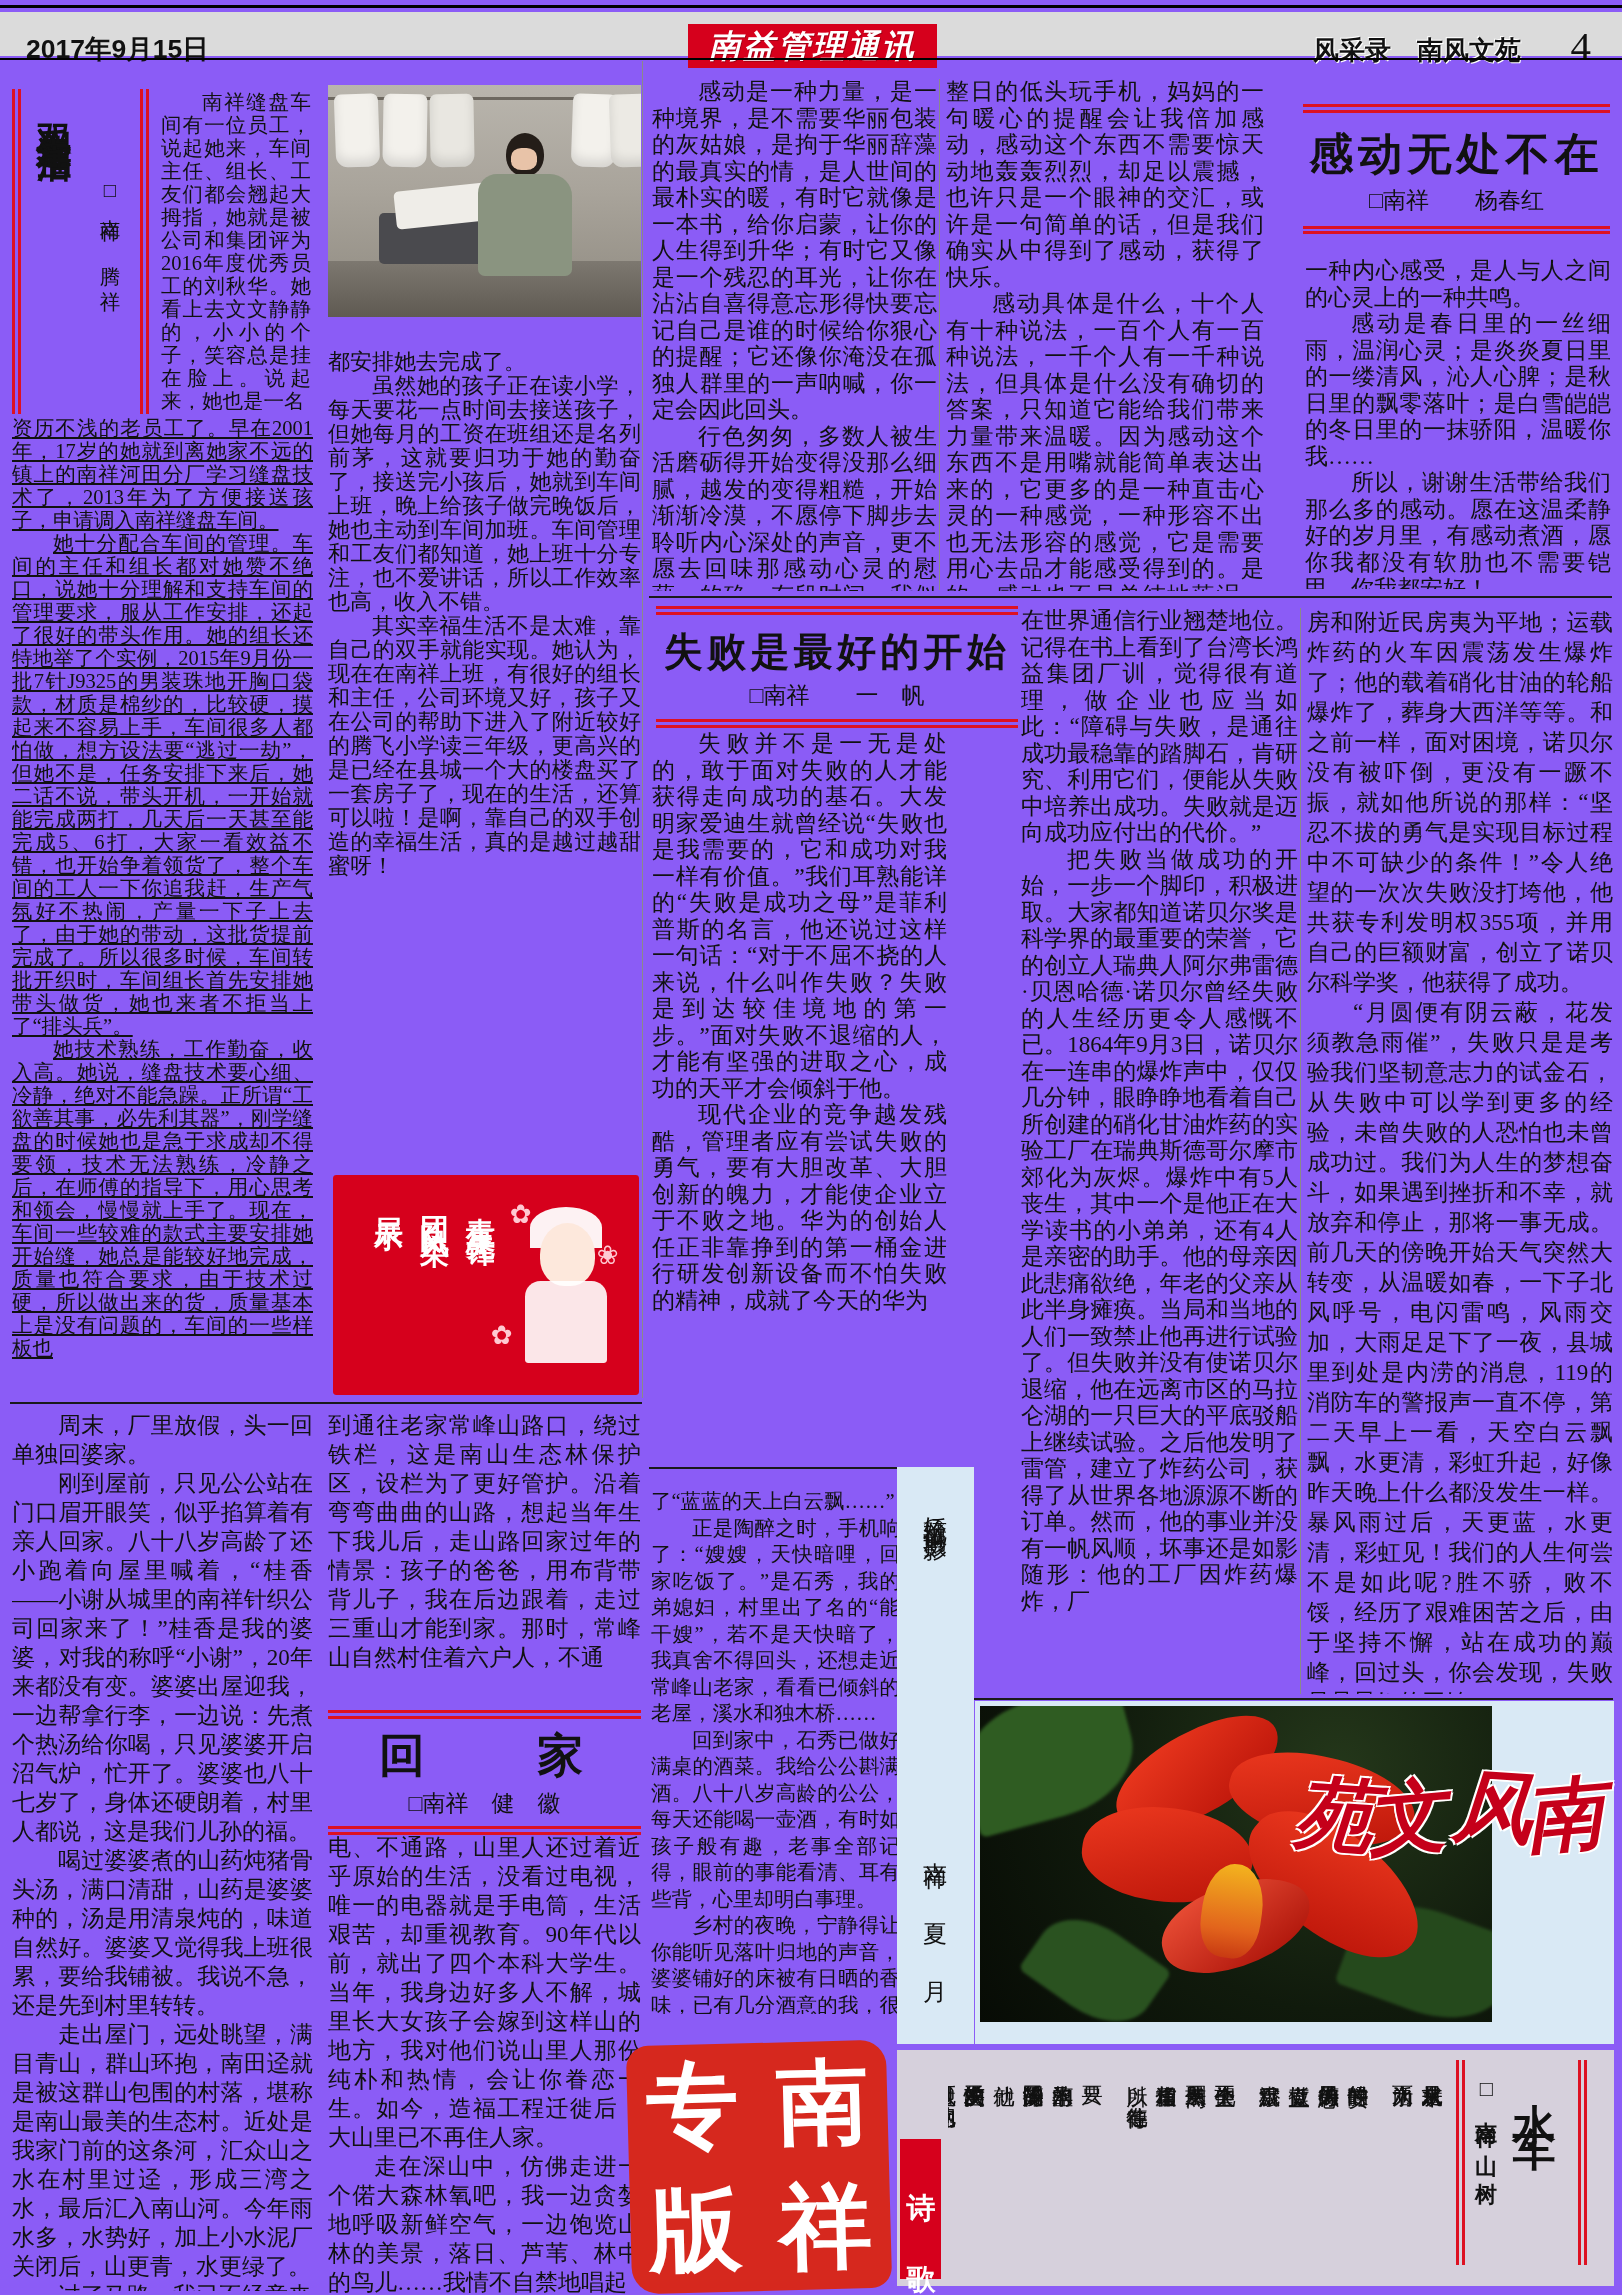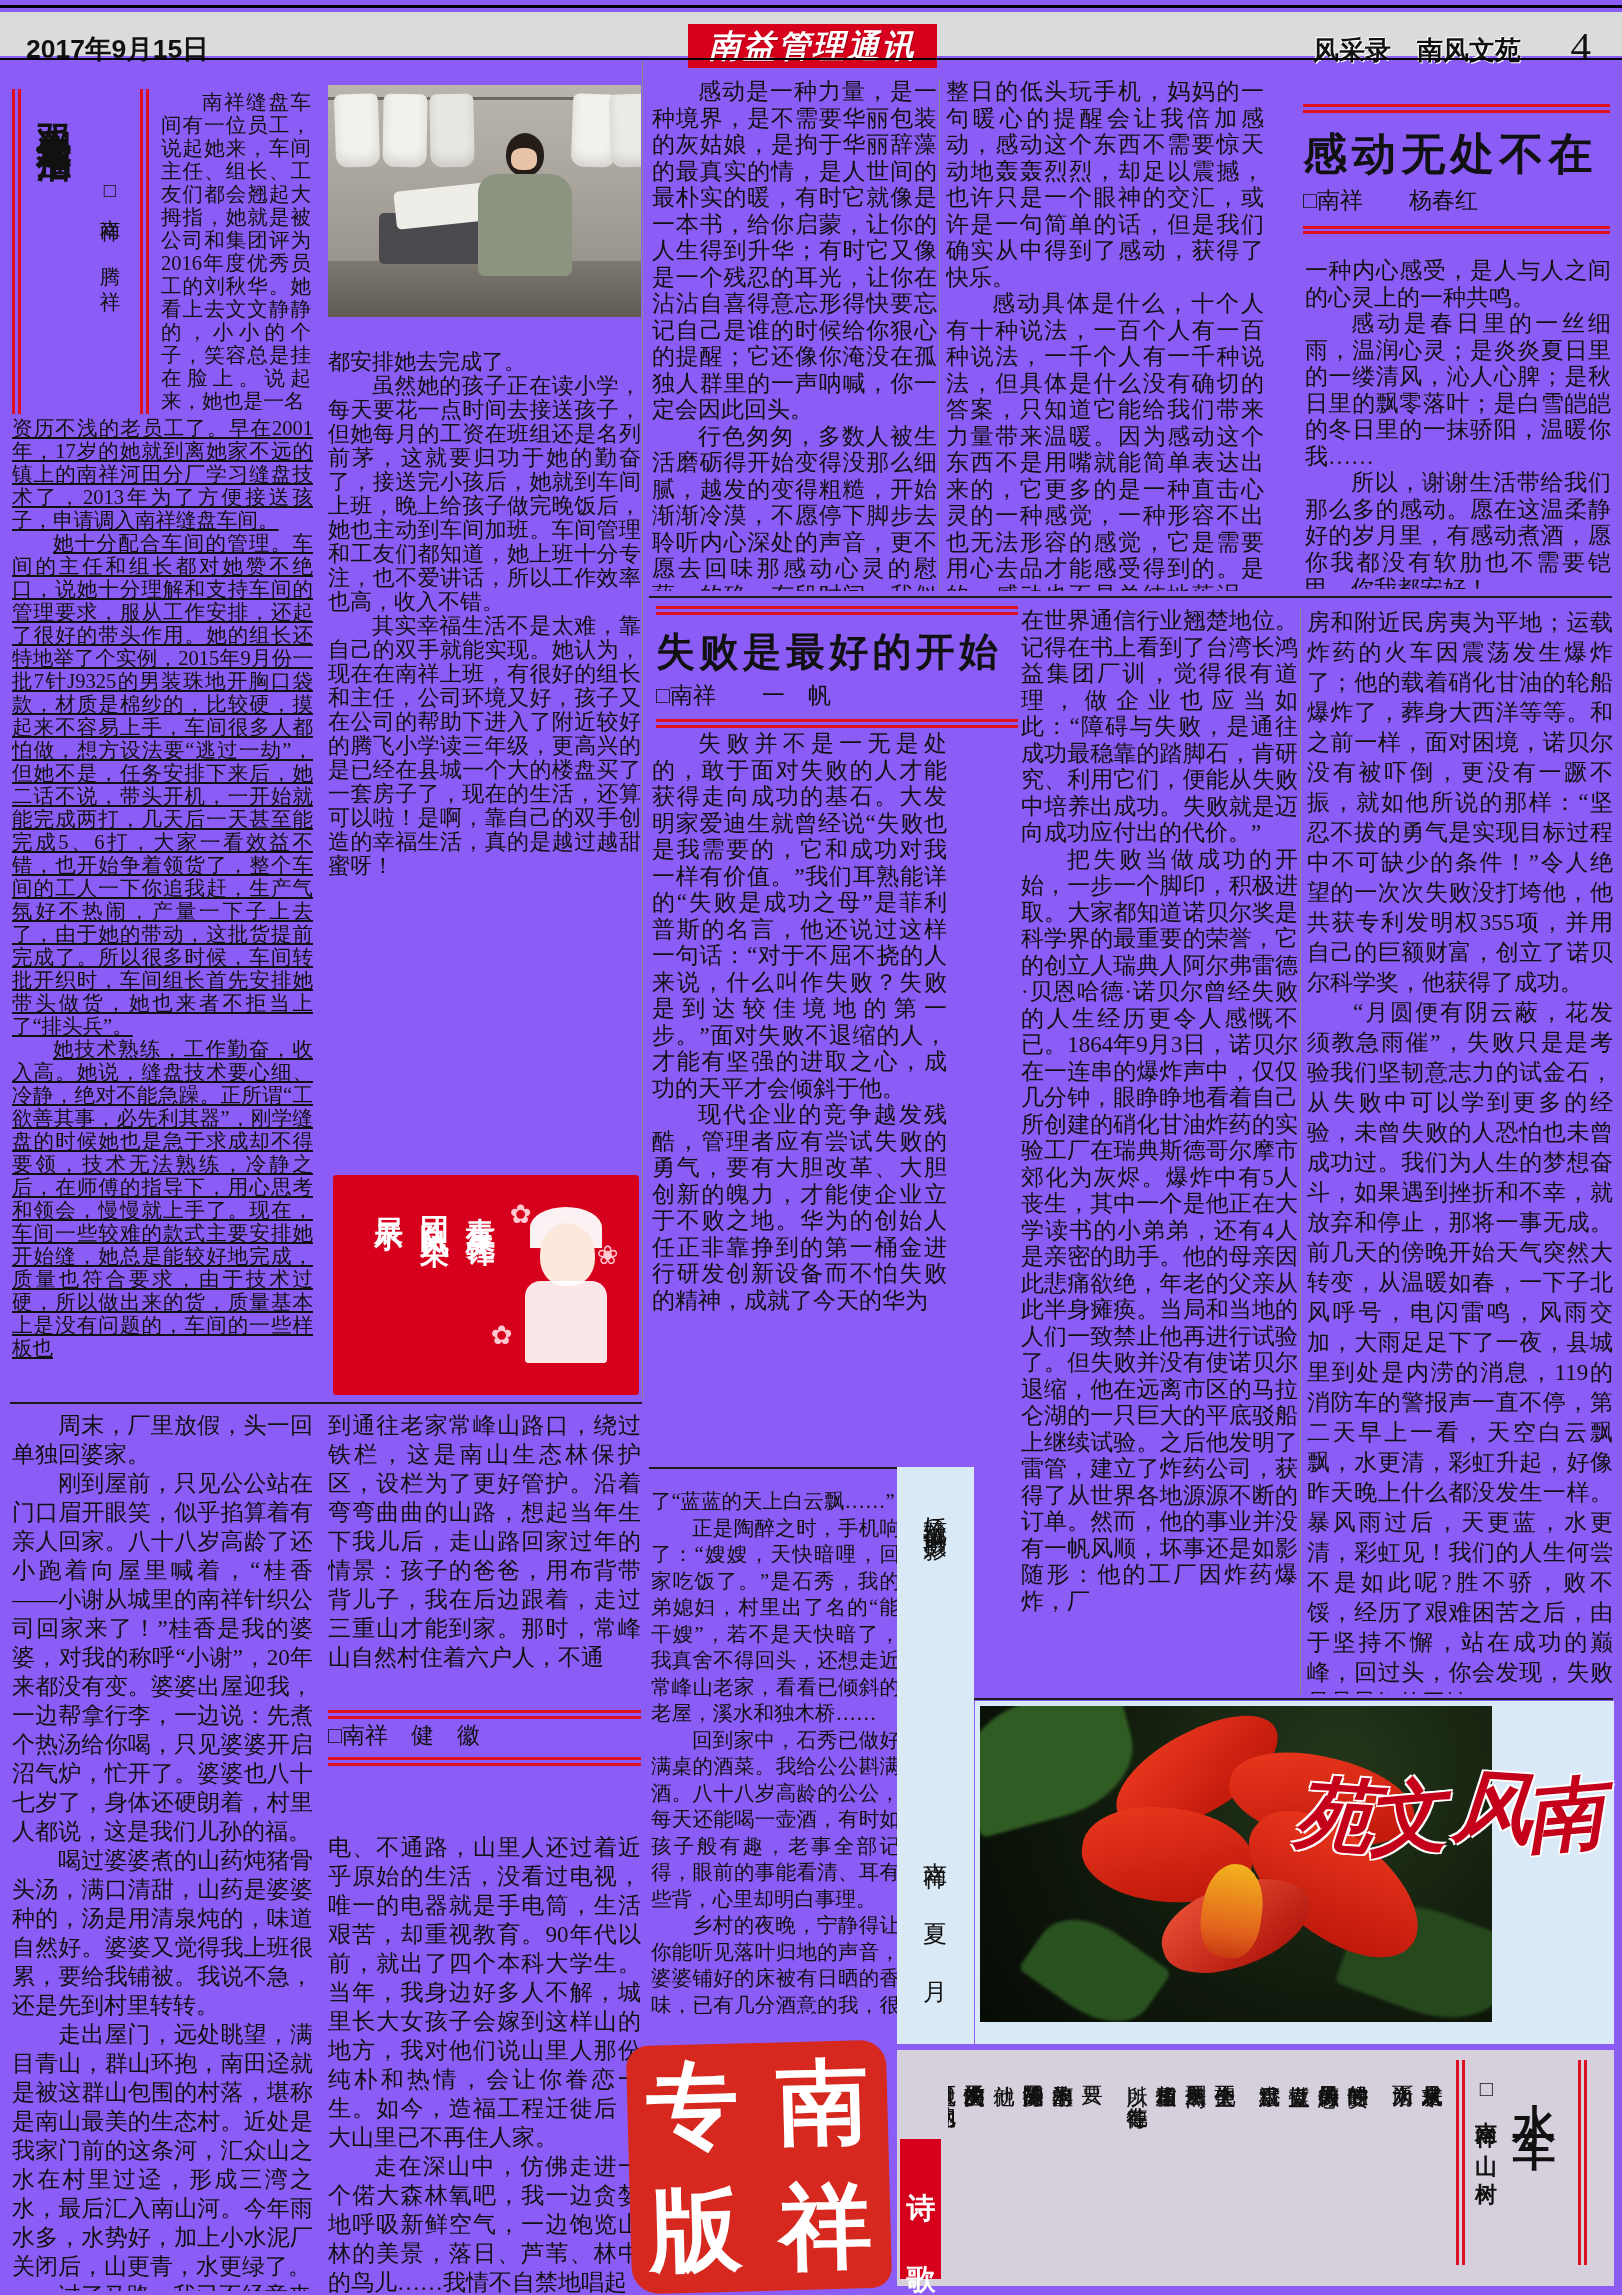--- a/index.html
+++ b/index.html
@@ -30,21 +30,21 @@
   .f-a4c{font-size:20.5px;line-height:26.5px;}
   
   .hrule2{height:1.7px;background:#1a1a1a;}
   .vdiv{width:0.9px;background:#8a8a8a;}
   .redrule-h{height:8.5px;border-top:3.4px solid #dd1122;border-bottom:3.4px solid #dd1122;box-sizing:border-box;}
   .redrule-v{width:8.5px;border-left:3.4px solid #dd1122;border-right:3.4px solid #dd1122;box-sizing:border-box;}
   
   .vert{writing-mode:vertical-rl;text-orientation:upright;}
   .t-hands{font-size:35px;font-weight:bold;letter-spacing:3.4px;}
   .t-hands-by{font-size:20.5px;letter-spacing:1.7px;}
-  .titlebox{text-align:left;}
+  .titlebox{text-align:center;}
   .titlebox .tt{font-weight:bold;}
   .titlebox .by{font-size:23px;margin-top:1px;}
   
   .photo1{background:linear-gradient(180deg,#b9b5ad 0%,#a9a49b 45%,#8e897f 100%);overflow:hidden;}
   .rail{position:absolute;left:0;top:12px;width:100%;height:2.6px;background:#6d6860;}
   .garment{position:absolute;top:8.5px;width:44px;height:73px;background:#f3f1ec;border-radius:6.8px 6.8px 12px 12px;box-shadow:inset 0 -6.8px 10.2px rgba(0,0,0,.12);}
   .head1{position:absolute;left:178px;top:48px;width:38px;height:43px;background:#241d18;border-radius:50% 50% 46% 46%;}
   .face1{position:absolute;left:183px;top:63px;width:26px;height:22px;background:#e8c3a8;border-radius:40%;}
   .body1{position:absolute;left:150px;top:89px;width:94px;height:102px;background:#8a9480;border-radius:19px 22px 6.8px 6.8px;}
   .machine1{position:absolute;left:51px;top:128px;width:128px;height:51px;background:#4a4a4e;border-radius:5.1px;}
@@ -206,20 +206,21 @@
       <p>喝过婆婆煮的山药炖猪骨头汤，满口清甜，山药是婆婆种的，汤是用清泉炖的，味道自然好。婆婆又觉得我上班很累，要给我铺被。我说不急，还是先到村里转转。</p>
       <p>走出屋门，远处眺望，满目青山，群山环抱，南田迳就是被这群山包围的村落，堪称是南山最美的生态村。近处是我家门前的这条河，汇众山之水在村里过迳，形成三湾之水，最后汇入南山河。今年雨水多，水势好，加上小水泥厂关闭后，山更青，水更绿了。</p>
       <p>过了马路，我已不经意来</p>
     </div>
   <div class="abs txt f-a4" style="left:328px;top:1411px;width:313px;height:294px;">
       <p class="cont">到通往老家常峰山路口，绕过铁栏，这是南山生态林保护区，设栏为了更好管护。沿着弯弯曲曲的山路，想起当年生下我儿后，走山路回家过年的情景：孩子的爸爸，用布背带背儿子，我在后边跟着，走过三重山才能到家。那时，常峰山自然村住着六户人，不通</p>
     </div>
 
   <div class="abs titlebox" style="left:328px;top:1710px;width:313px;">
     <div class="redrule-h"></div>
+    <div class="tt" style="font-size:46px;letter-spacing:6.8px;margin-top:6.8px;">回　　家</div>
     <div class="by">□南祥　健　徽</div>
     <div class="redrule-h" style="margin-top:6.8px;"></div>
   </div>
   <div class="abs txt f-a4" style="left:328px;top:1833px;width:313px;height:461px;">
       <p class="cont">电、不通路，山里人还过着近乎原始的生活，没看过电视，唯一的电器就是手电筒，生活艰苦，却重视教育。90年代以前，就出了四个本科大学生。当年，我身边好多人不解，城里长大女孩子会嫁到这样山的地方，我对他们说山里人那份纯朴和热情，会让你眷恋一生。如今，造福工程迁徙后，大山里已不再住人家。</p>
       <p>走在深山中，仿佛走进一个偌大森林氧吧，我一边贪婪地呼吸新鲜空气，一边饱览山林的美景，落日、芦苇、林中的鸟儿……我情不自禁地唱起</p>
     </div>
   <div class="abs txt f-a4c" style="left:651px;top:1488px;width:249px;height:526px;">
       <p class="cont">了“蓝蓝的天上白云飘……”</p>
       <p>正是陶醉之时，手机响了：“嫂嫂，天快暗哩，回家吃饭了。”是石秀，我的弟媳妇，村里出了名的“能干嫂”，若不是天快暗了，我真舍不得回头，还想走近常峰山老家，看看已倾斜的老屋，溪水和独木桥……</p>

